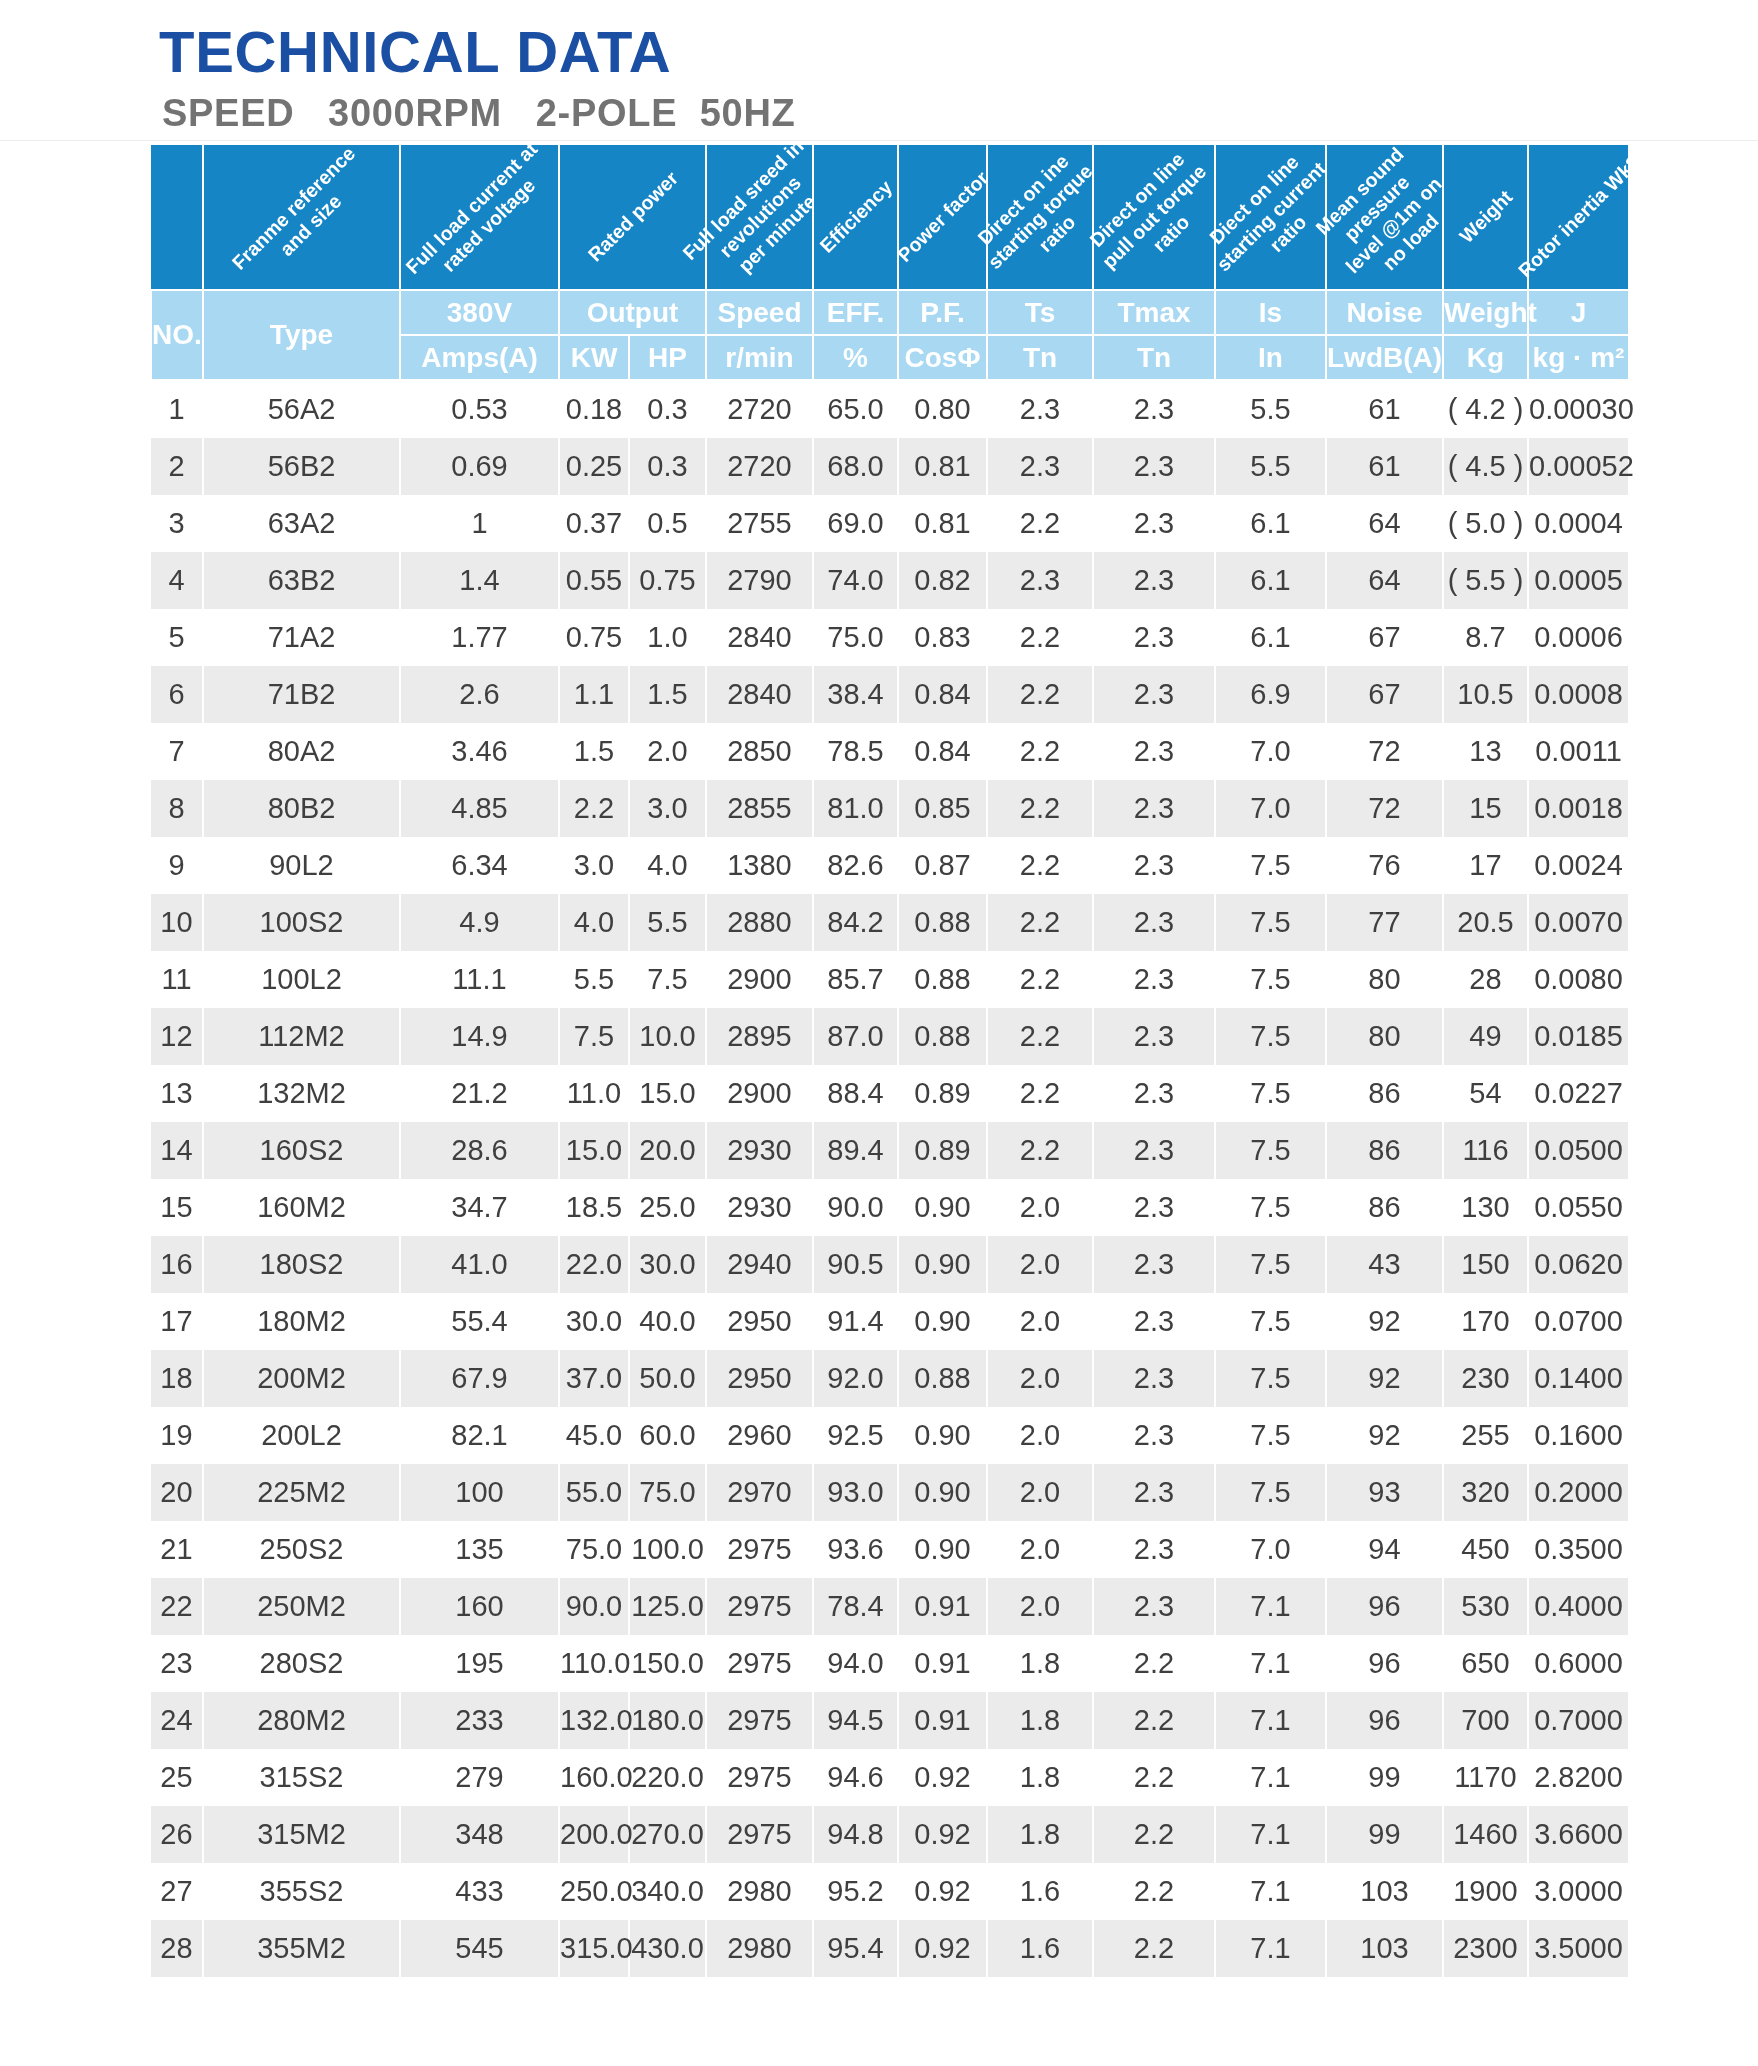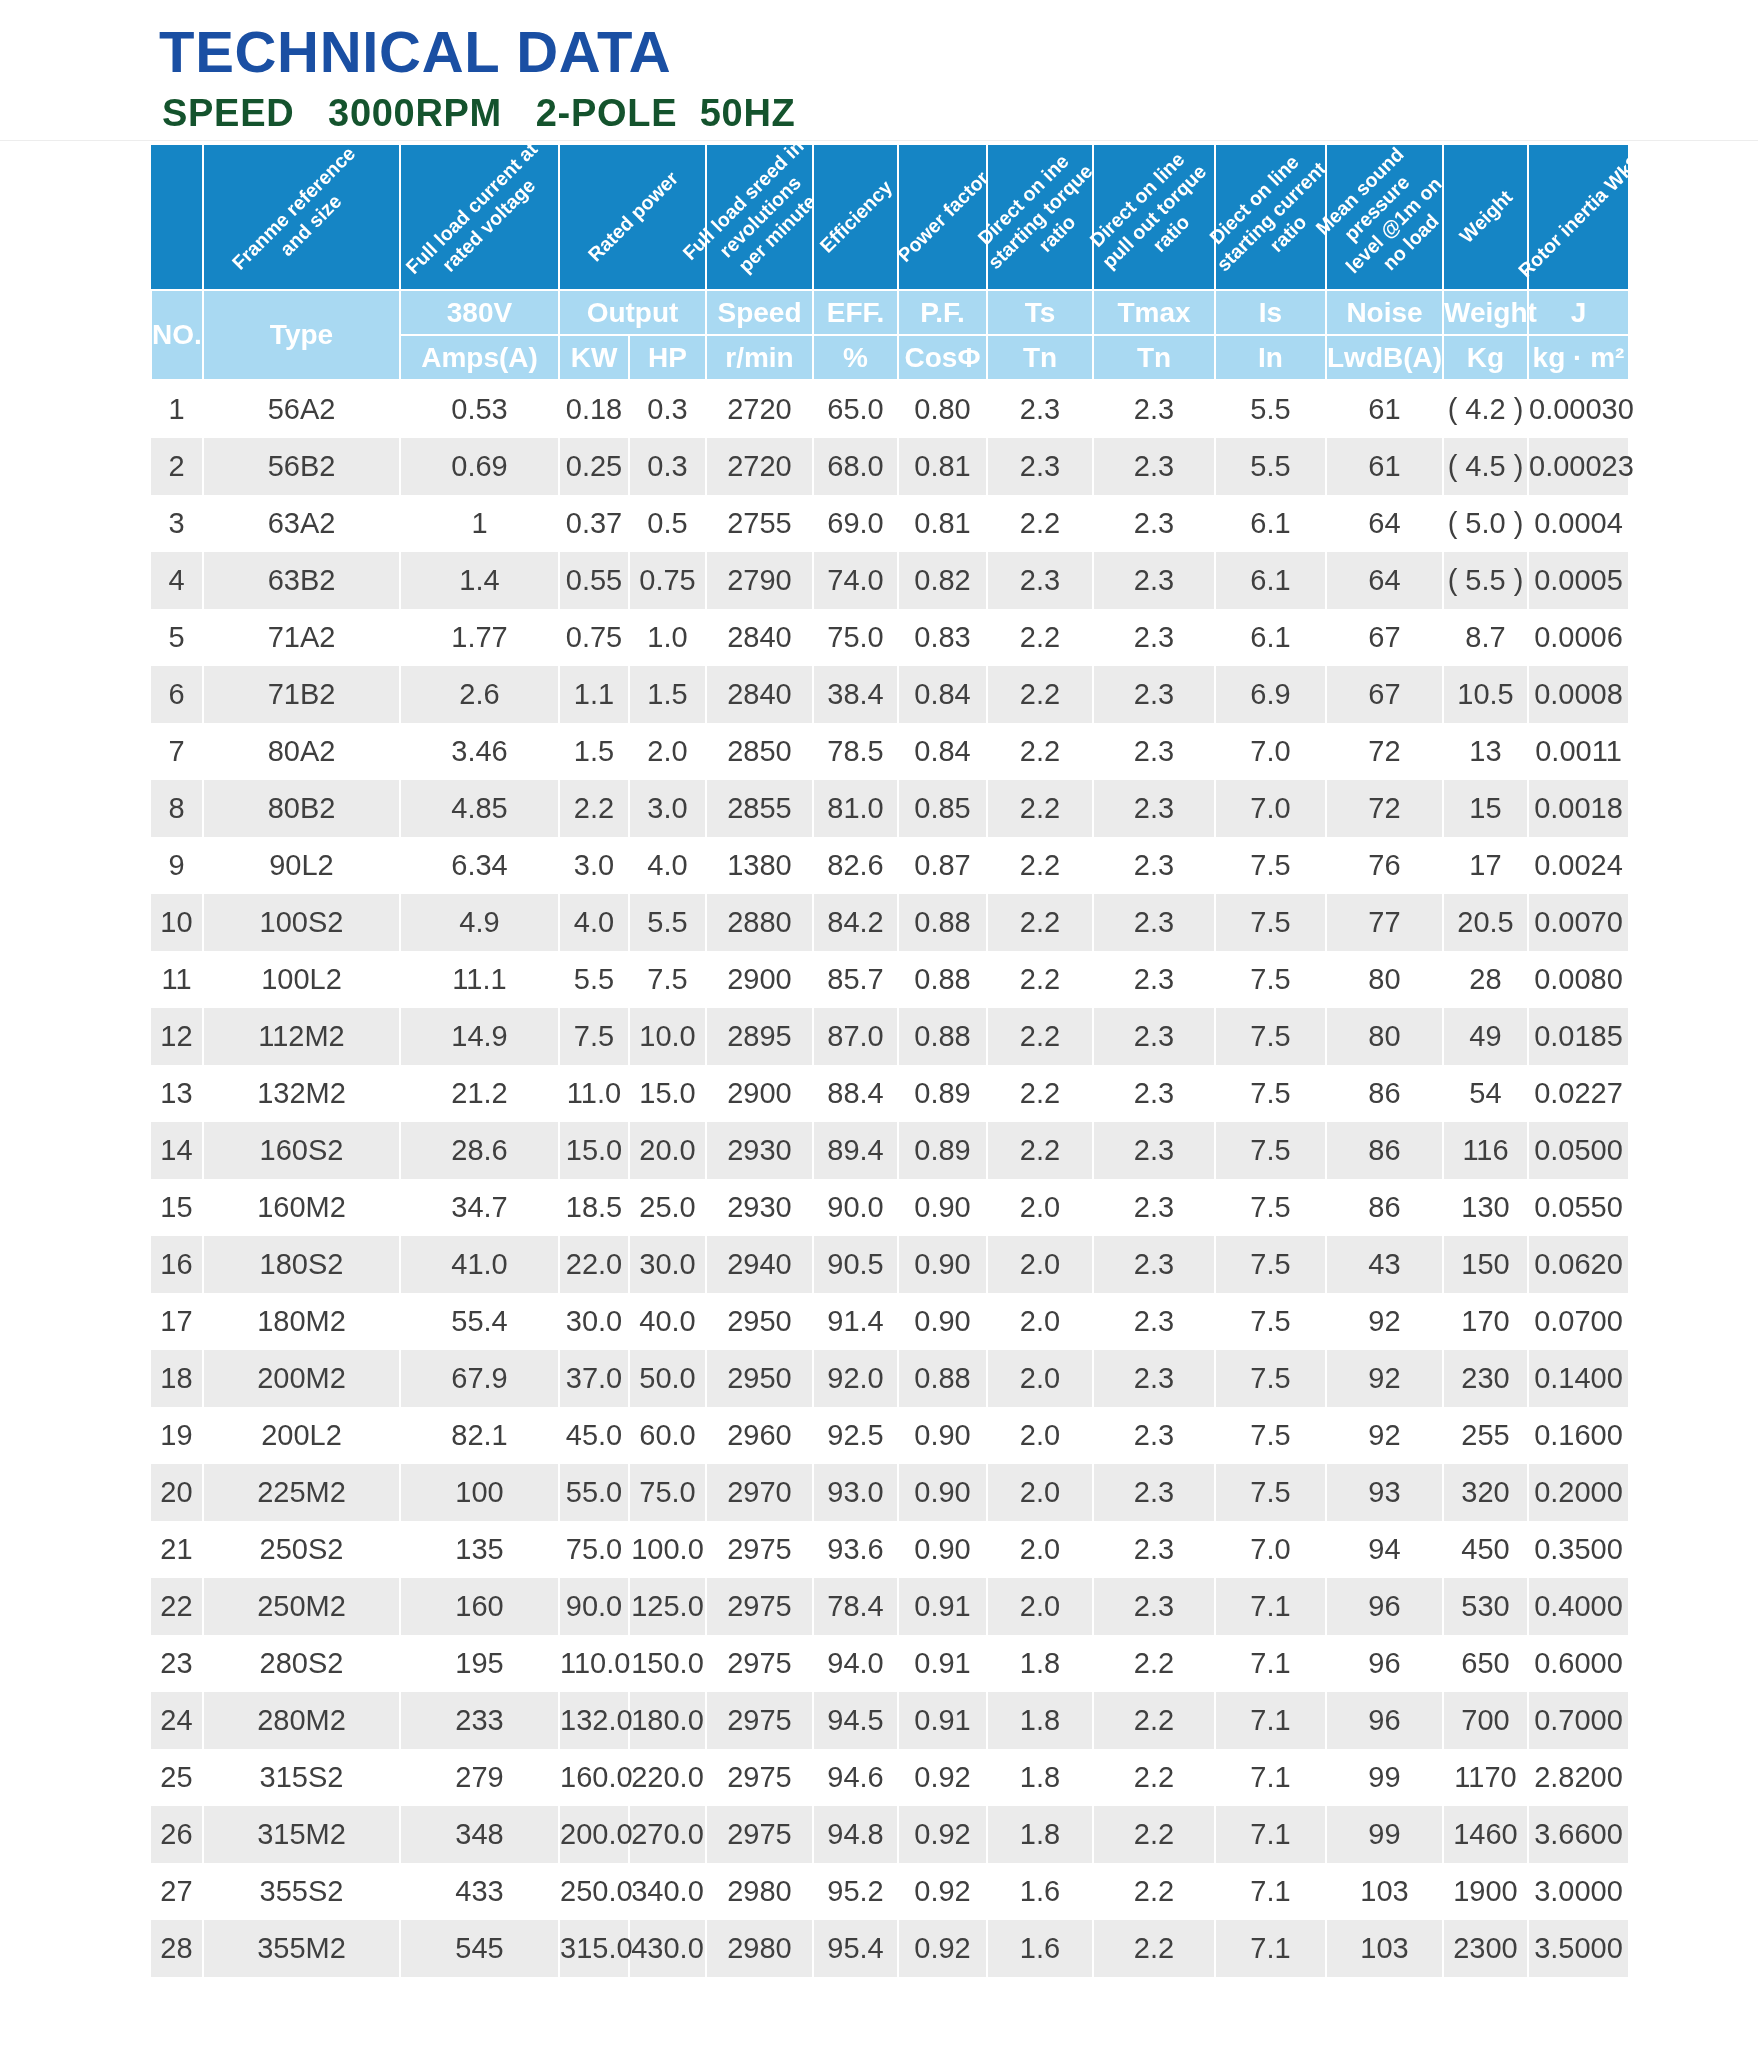--- a/index.html
+++ b/index.html
@@ -8,21 +8,21 @@
     font-family:"Liberation Sans", sans-serif;
   }
   .page-title{
     position:absolute;left:159px;top:18px;
     font-size:58px;font-weight:bold;color:#1a4fa3;letter-spacing:0.7px;
     white-space:pre;
     text-align:right;
   }
   .page-subtitle{
     position:absolute;left:162px;top:92px;
-    font-size:38px;font-weight:bold;color:#14532d;letter-spacing:0.7px;
+    font-size:38px;font-weight:bold;color:#737373;letter-spacing:0.7px;
     white-space:pre;
   }
   .top-rule{
     position:absolute;left:0;top:140px;width:1758px;height:1.4px;background:#ededed;
   }
   table.tech{
     position:absolute;left:150px;top:145px;width:1476px;
     border-collapse:collapse;table-layout:fixed;
   }
   th,td{padding:0;}
@@ -179,21 +179,21 @@
     <td>0.25</td>
     <td>0.3</td>
     <td>2720</td>
     <td>68.0</td>
     <td>0.81</td>
     <td>2.3</td>
     <td>2.3</td>
     <td>5.5</td>
     <td>61</td>
     <td>( 4.5 )</td>
-    <td>0.00023</td>
+    <td>0.00052</td>
   </tr>
       <tr>
     <td>3</td>
     <td>63A2</td>
     <td>1</td>
     <td>0.37</td>
     <td>0.5</td>
     <td>2755</td>
     <td>69.0</td>
     <td>0.81</td>

